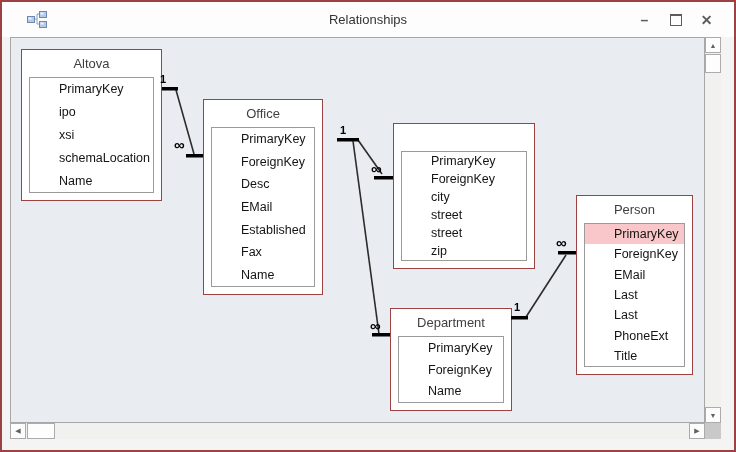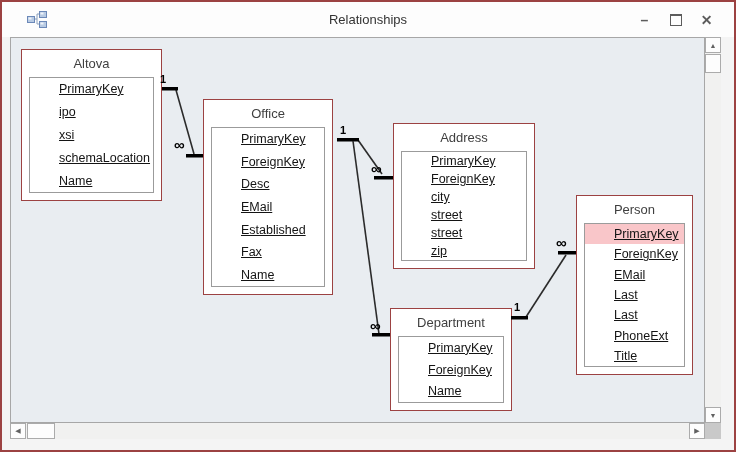--- a/index.html
+++ b/index.html
@@ -17,21 +17,21 @@
   .max-box{width:10px;height:9px;border:1px solid #5c5c5c;border-top:2px solid #5c5c5c;display:block;}
   
   .canvas{position:absolute;left:8px;top:35px;width:695px;height:386px;box-sizing:border-box;
           background:#e9edf1;border:1px solid #a7a7a7;}
   
   .tbl{position:absolute;background:#fff;border:1px solid #9c4242;box-sizing:border-box;cursor:default;padding-left:24px;}
   .tbl-title{position:absolute;top:0;left:0;right:0;height:26px;display:flex;align-items:center;
              justify-content:center;color:#3f3f3f;font-size:13px;}
   .fields{position:absolute;top:27px;left:7px;right:7px;bottom:7px;border:1px solid #9b9b9b;
           display:flex;flex-direction:column;justify-content:space-evenly;background:#fff;}
-  .frow{flex:1 1 0;display:flex;align-items:center;padding-left:29px;font-size:12.5px;color:#141414;text-decoration:underline;}
+  .frow{flex:1 1 0;display:flex;align-items:center;padding-left:29px;font-size:12.5px;color:#141414;}
   .frow.hl{background:#f9c6c9;}
   
   .connectors{position:absolute;left:8px;top:35px;width:695px;height:386px;pointer-events:none;}
   .connectors svg{position:absolute;left:0;top:0;}
   .card{position:absolute;font-weight:bold;color:#000;pointer-events:auto;}
   .card.one{font-size:11px;}
   .card.many{font-size:15px;line-height:11px;letter-spacing:-1px;}
   
   .vscroll{position:absolute;left:703px;top:35px;width:16px;height:386px;background:#f1f1f0;box-sizing:border-box;}
   .hscroll{position:absolute;left:8px;top:421px;width:695px;height:16px;background:#f1f1f0;box-sizing:border-box;}
@@ -81,35 +81,34 @@
     <div class="tbl-title">Altova</div>
     <div class="fields">
       <div class="frow">PrimaryKey</div>
       <div class="frow">ipo</div>
       <div class="frow">xsi</div>
       <div class="frow">schemaLocation</div>
       <div class="frow">Name</div>
     </div>
   </div>
 
-  <div class="tbl" style="left:201px;top:97px;width:130px;height:196px;">
+  <div class="tbl" style="left:201px;top:97px;width:120px;height:196px;">
     <div class="tbl-title">Office</div>
     <div class="fields">
       <div class="frow">PrimaryKey</div>
       <div class="frow">ForeignKey</div>
       <div class="frow">Desc</div>
       <div class="frow">EMail</div>
       <div class="frow">Established</div>
       <div class="frow">Fax</div>
       <div class="frow">Name</div>
     </div>
   </div>
 
   <div class="tbl" style="left:391px;top:121px;width:142px;height:146px;">
-    <div class="tbl-title">Address</div>
     <div class="fields">
       <div class="frow">PrimaryKey</div>
       <div class="frow">ForeignKey</div>
       <div class="frow">city</div>
       <div class="frow">street</div>
       <div class="frow">street</div>
       <div class="frow">zip</div>
     </div>
   </div>
 

